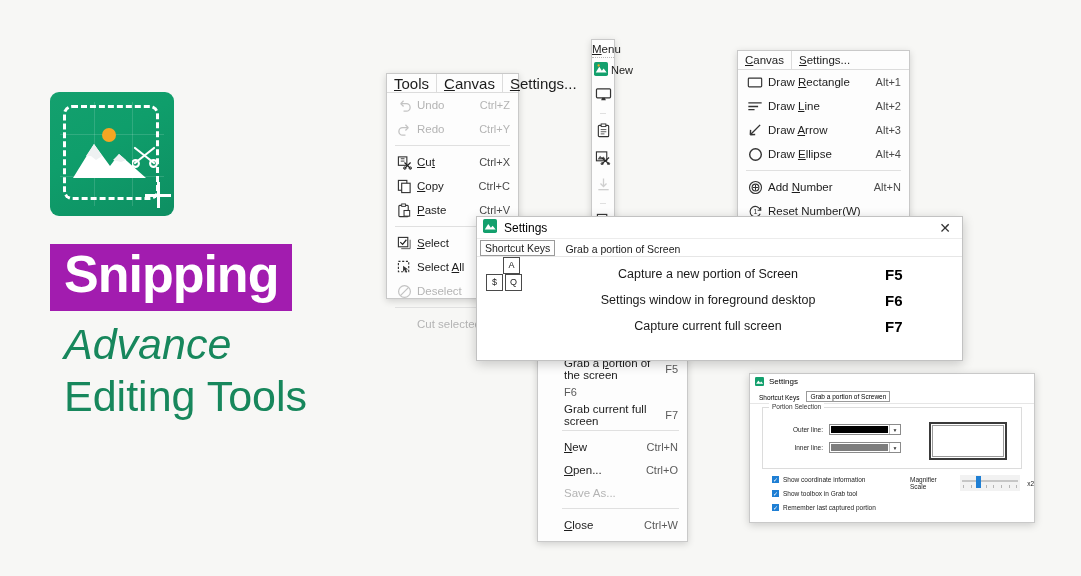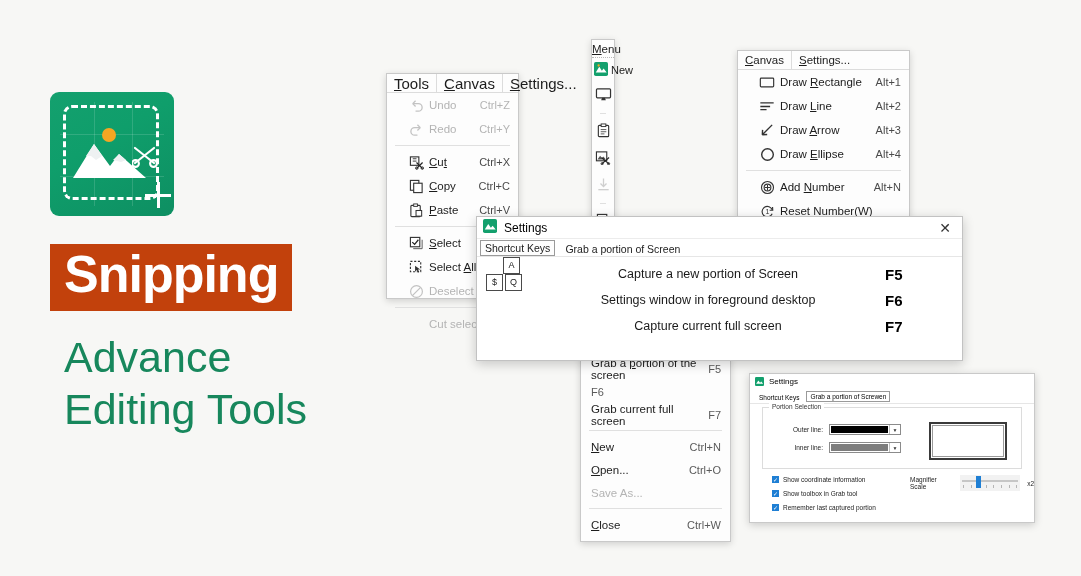--- a/index.html
+++ b/index.html
@@ -32,32 +32,32 @@
   #crop-plus-v { position: absolute; right: 14px; bottom: 8px; width: 3px; height: 26px; background: #fff; }
   #crop-plus-h { position: absolute; right: 3px; bottom: 19px; width: 26px; height: 3px; background: #fff; }
   #logo-sun {
     position: absolute; left: 52px; top: 36px; width: 14px; height: 14px;
     border-radius: 50%; background: #f5a623;
   }
   #logo-mtn { position: absolute; left: 22px; top: 44px; width: 75px; height: 42px; }
   #logo-scissors { position: absolute; right: 16px; top: 52px; width: 26px; height: 24px; }
 
   #title-band {
-    margin-top: 28px; background: #c2410c; display: inline-block;
+    margin-top: 28px; background: #a21caf; display: inline-block;
     padding: 3px 14px 9px 14px;
   }
   #title-band .t {
     font-size: 52px; font-weight: bold; color: #ffffff;
     letter-spacing: -1px; line-height: 1.05; display: block;
   }
   #sub1, #sub2 {
     color: #17875c; font-size: 43px; line-height: 1.22;
     letter-spacing: 0px; padding-left: 14px; font-weight: normal;
   }
-  #sub1 { margin-top: 20px; }
+  #sub1 { margin-top: 7px; font-style: italic; }
 
   
   .panel {
     position: absolute; background: #fdfdfd;
     border: 1px solid #c9c9c9;
     box-shadow: 0 2px 7px rgba(0,0,0,0.16);
     font-size: 11.5px; color: #1c1c1c;
   }
   .sep { height: 1px; background: #e0e0e0; margin: 4px 8px; }
   .disabled { color: #b4b4b4 !important; }
@@ -66,21 +66,21 @@
   
   #tools-menu { left: 386px; top: 73px; width: 133px; height: 226px; }
   #tools-menu .mbar {
     display: flex; border-bottom: 1px solid #dcdcdc; height: 19px;
     align-items: center; font-size: 15px;
   }
   #tools-menu .mbar .mi { padding: 0 7px; height: 19px; line-height: 19px; }
   #tools-menu .mbar .mi + .mi { border-left: 1px solid #dcdcdc; }
   .row {
     display: flex; align-items: center; height: 24px; position: relative;
-    padding-left: 16px;
+    padding-left: 4px;
   }
   .row .gut { width: 26px; display: flex; align-items: center; justify-content: center; }
   .row .lbl { flex: 1; }
   .row .acc { color: #4a4a4a; padding-right: 8px; font-size: 11px; }
   .u { text-decoration: underline; }
 
   
   #menu-toolbar { left: 591px; top: 39px; width: 24px; height: 184px; }
   #menu-toolbar .hdr {
     height: 18px; line-height: 18px; text-align: center; font-size: 11.5px;
@@ -125,21 +125,21 @@
     position: absolute; border: 1px solid #4a4a4a; background: #fff;
     font-size: 9px; text-align: center; color: #222;
   }
 
   .shortcut-list { position: absolute; left: 98px; top: 44px; width: 380px; }
   .shortcut-list .sr { display: flex; align-items: center; height: 26px; }
   .shortcut-list .sd { flex: 1; font-size: 12.5px; color: #1a1a1a; text-align: center; padding-right: 44px;}
   .shortcut-list .sk { width: 70px; font-size: 15px; font-weight: bold; color: #000; }
 
   
-  #context-menu { left: 580px; top: 356px; width: 151px; height: 186px; }
+  #context-menu { left: 537px; top: 356px; width: 151px; height: 186px; padding-left: 16px; }
   .crow { display: flex; align-items: center; height: 23px; padding: 0 9px 0 10px; font-size: 11.5px; }
   .crow .cl { flex: 1; }
   .crow .ck { color: #5a5a5a; font-size: 11px; }
 
   
   #mini-settings {
     left: 749px; top: 373px; width: 286px; height: 150px;
     background: #fff; border: 1px solid #c9c9c9;
     box-shadow: 0 2px 8px rgba(0,0,0,0.18); position: absolute; font-size: 7px;
   }

